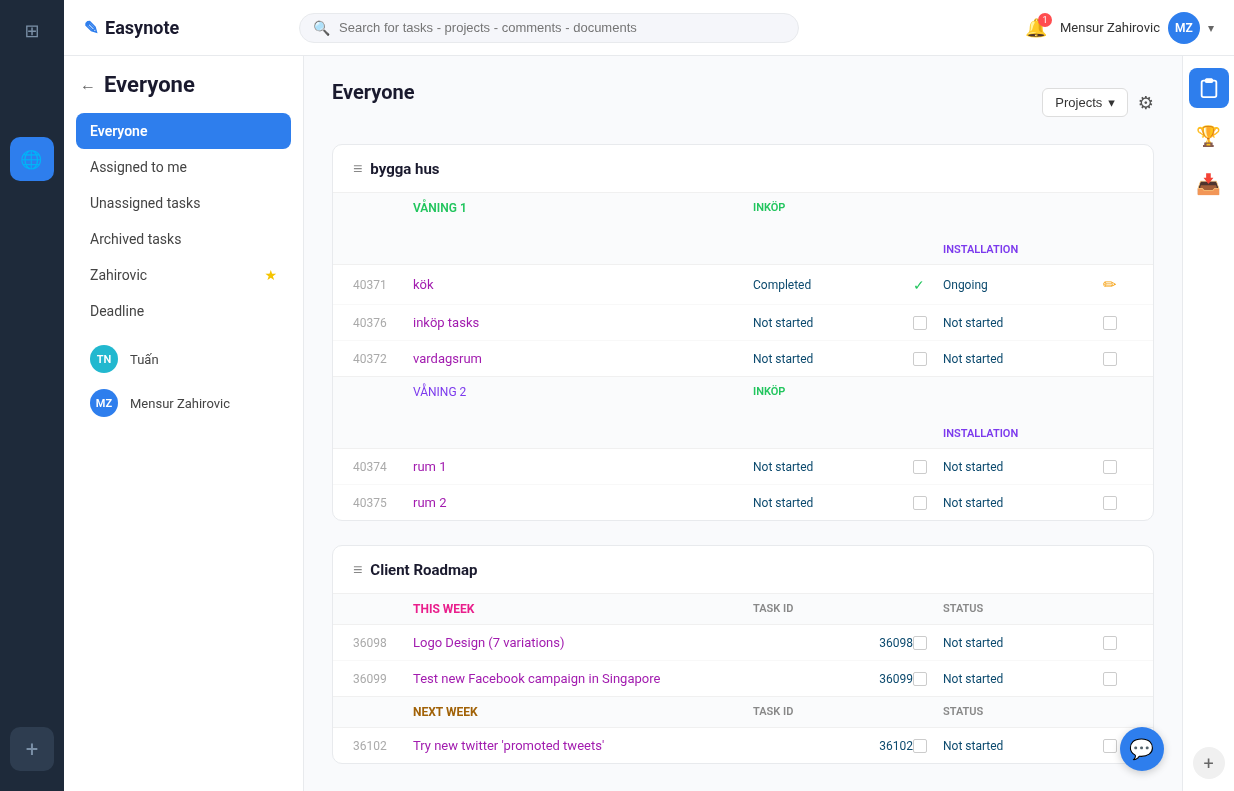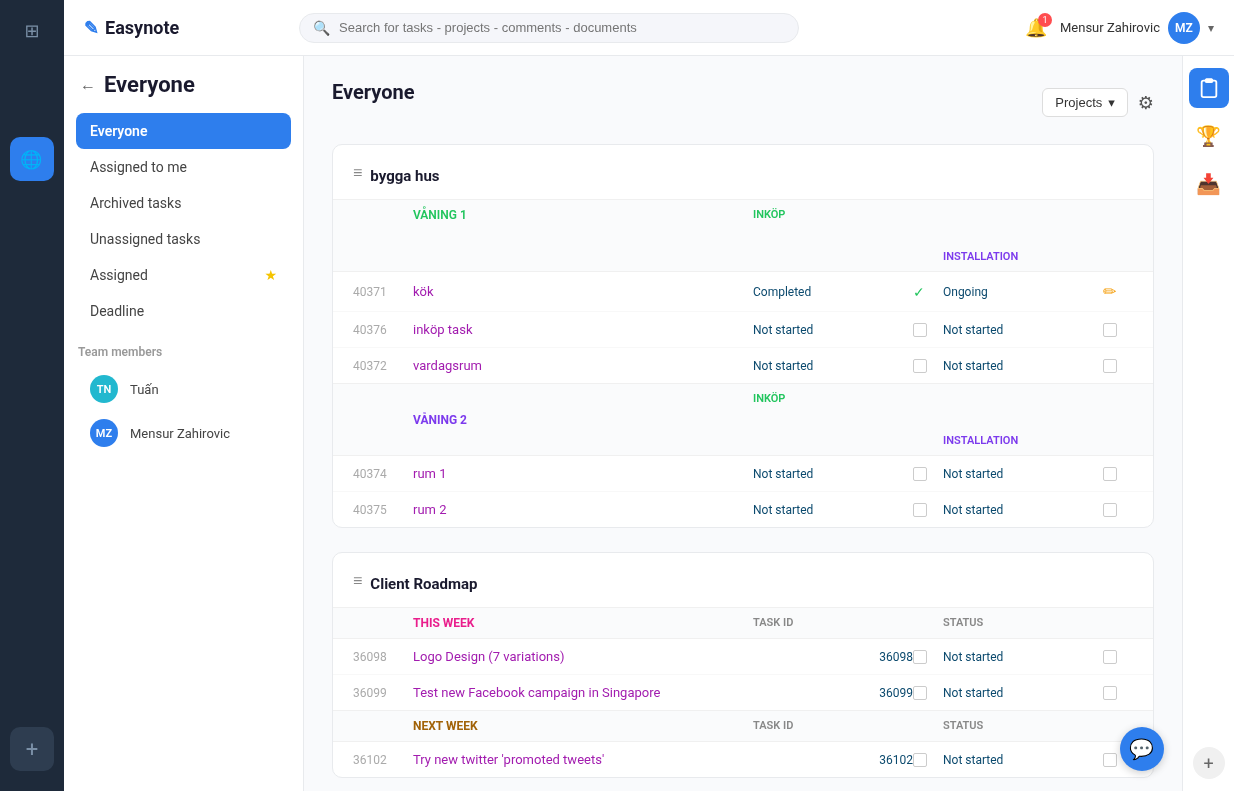--- a/index.html
+++ b/index.html
@@ -122,21 +122,21 @@
     }
     .gear-btn { cursor: pointer; color: #555; font-size: 18px; }
 
     
     .section-block { background: white; border-radius: 10px; border: 1px solid #e8eaed; margin-bottom: 24px; overflow: hidden; }
     .section-title-row {
       display: flex; align-items: center; gap: 8px;
       padding: 14px 20px; border-bottom: 1px solid #f0f0f0;
     }
     .section-icon { color: #888; font-size: 16px; }
-    .section-name { font-size: 15px; font-weight: 700; color: #1a1a2e; margin-top: 8px; }
+    .section-name { font-size: 15px; font-weight: 700; color: #1a1a2e; }
     .content-title { font-size: 20px; font-weight: 700; color: #1a1a2e; margin-bottom: 20px; }
     .sub-table-header {
       display: grid;
       grid-template-columns: 60px 1fr 160px 30px 160px 30px;
       padding: 8px 20px;
       background: #fafbfc;
       border-bottom: 1px solid #f0f0f0;
     }
     .sub-table-header .col-header {
       font-size: 11px; font-weight: 600; color: #999; text-transform: uppercase;
@@ -203,35 +203,34 @@
     </div>
 
     <div class="nav-section">
       <div class="nav-item-left active">
         <span>Everyone</span>
       </div>
       <div class="nav-item-left">
         <span>Assigned to me</span>
       </div>
       <div class="nav-item-left">
+        <span>Unassigned tasks</span>
+      </div>
+      <div class="nav-item-left">
         <span>Archived tasks</span>
       </div>
-      <div class="nav-item-left">
-        <span>Unassigned tasks</span>
-      </div>
       <div class="nav-item-left" style="justify-content:space-between;">
-        <span>Assigned</span>
+        <span>Zahirovic</span>
         <span class="star-icon">★</span>
       </div>
       <div class="nav-item-left">
         <span>Deadline</span>
       </div>
     </div>
 
-    <div class="nav-section-label">Team members</div>
 
     <div class="nav-section">
       <div class="team-member">
         <div class="avatar-sm" style="background:#22b8cf;">TN</div>
         <span class="member-name">Tuấn</span>
       </div>
       <div class="team-member">
         <div class="avatar-sm" style="background:#2e7eed;">MZ</div>
         <span class="member-name">Mensur Zahirovic</span>
       </div>
@@ -272,21 +271,21 @@
           <span class="task-id">40371</span>
           <span class="task-name">kök</span>
           <span class="status-text">Completed</span>
           <span class="check-icon">✓</span>
           <span class="status-text">Ongoing</span>
           <span style="color:#f59e0b;">✏</span>
         </div>
 
         <div class="sub-table-row">
           <span class="task-id">40376</span>
-          <span class="task-name">inköp task</span>
+          <span class="task-name">inköp tasks</span>
           <span class="status-text">Not started</span>
           <span class="status-box"></span>
           <span class="status-text">Not started</span>
           <span class="status-box"></span>
         </div>
 
         <div class="sub-table-row">
           <span class="task-id">40372</span>
           <span class="task-name">vardagsrum</span>
           <span class="status-text">Not started</span>
@@ -294,21 +293,21 @@
           <span class="status-text">Not started</span>
           <span class="status-box"></span>
         </div>
       </div>
 
       <hr class="section-divider">
 
       <div class="section-group">
         <div class="sub-table-header">
           <div></div>
-          <div class="col-header group-label" style="font-size:12px;padding:0;color:#7c3aed;font-weight:700;margin-top:21px;">VÅNING 2</div>
+          <div class="col-header group-label" style="font-size:12px;padding:0;color:#7c3aed;font-weight:400;">VÅNING 2</div>
           <div class="col-header green">Inköp</div>
           <div></div>
           <div class="col-header purple">Installation</div>
           <div></div>
         </div>
 
         <div class="sub-table-row">
           <span class="task-id">40374</span>
           <span class="task-name">rum 1</span>
           <span class="status-text">Not started</span>

